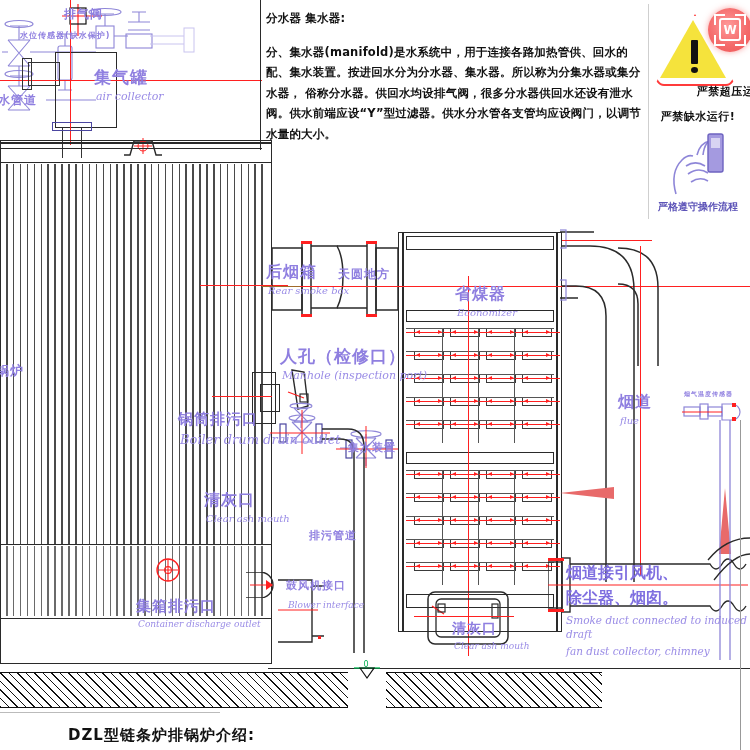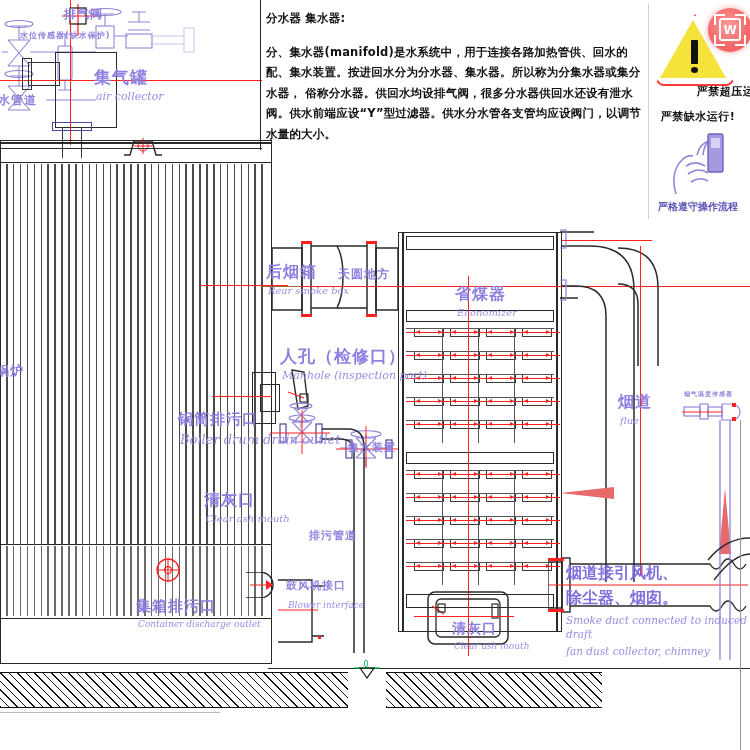--- a/index.html
+++ b/index.html
@@ -682,13 +682,14 @@
       <div class="lbl-cn" style="left: 136px; top: 597px; font-size: 15px;">集箱排污口</div>
       <div class="lbl-en" style="left: 138px; top: 619px; font-size: 9px;">Container discharge outlet</div>
       <div class="lbl-cn" style="left: 452px; top: 620px; font-size: 14px;">清灰口</div>
       <div class="lbl-en" style="left: 454px; top: 641px; font-size: 9px;">Clear ash mouth</div>
       <div class="lbl-cn" style="left: 618px; top: 392px; font-size: 16px;">烟道</div>
       <div class="lbl-en" style="left: 620px; top: 415px; font-size: 10px;">flue</div>
       <div class="lbl-cn" style="left: 684px; top: 390px; font-size: 6px;">烟气温度传感器</div>
     </div>
 
 
+  <div class="caption">DZL型链条炉排锅炉介绍:</div>
 </div>
 
 </body></html>

